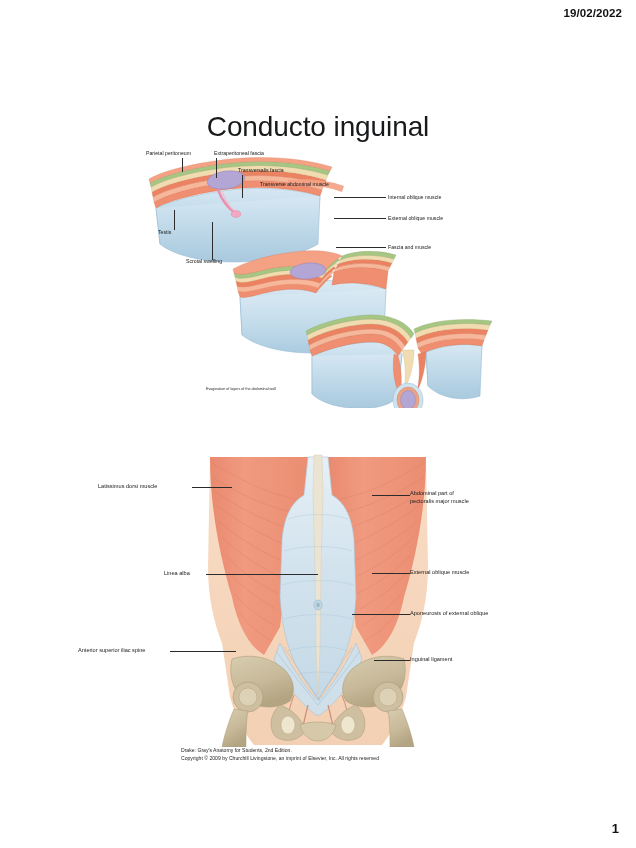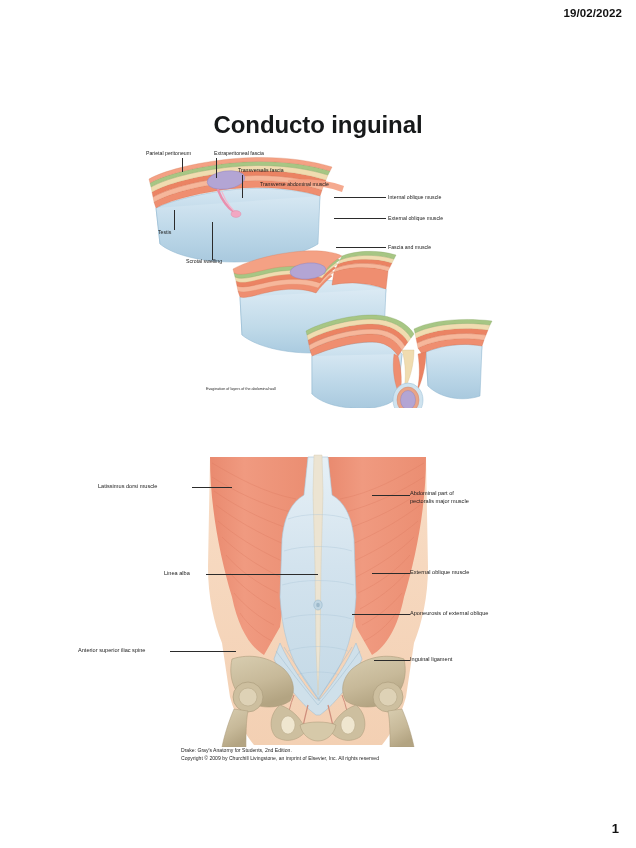--- a/index.html
+++ b/index.html
@@ -33,22 +33,22 @@
     margin-left: 36px;
   }
 
   
   .slide-title {
     position: absolute;
     top: 111px;
     left: 0;
     width: 636px;
     text-align: center;
-    font-size: 24px;
-    font-weight: bold;
+    font-size: 28px;
+    font-weight: normal;
     letter-spacing: -0.1px;
     color: #17191a;
   }
 
   
   .page-number {
     position: absolute;
     right: 17px;
     bottom: 12px;
     font-size: 13px;

